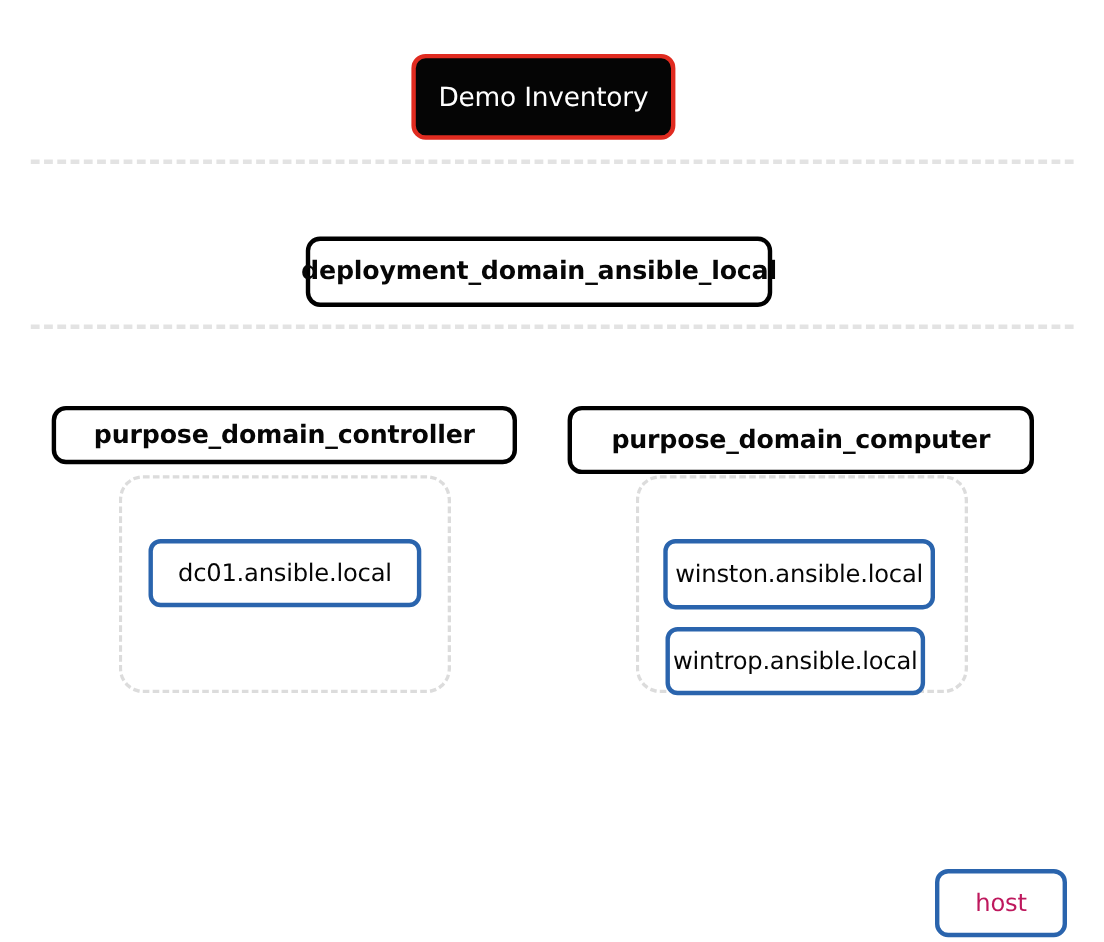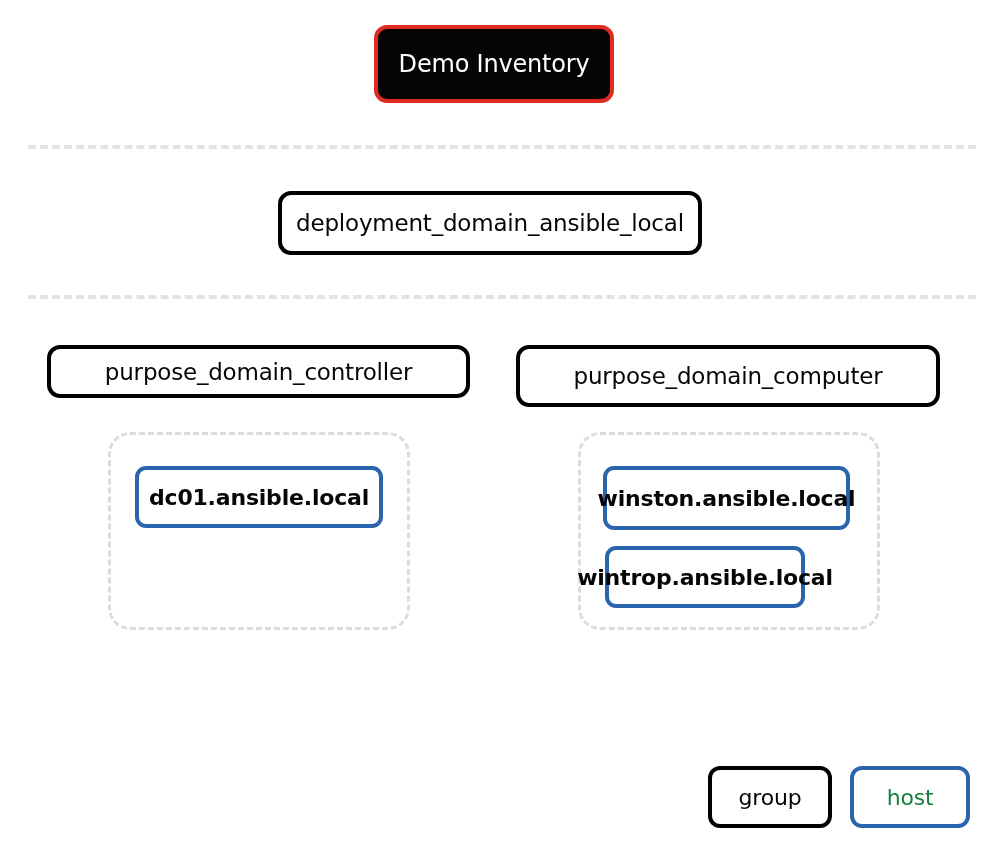--- a/index.html
+++ b/index.html
@@ -23,63 +23,64 @@
   .node {
     position: absolute;
     box-sizing: border-box;
     display: flex;
     align-items: center;
     justify-content: center;
     text-align: right;
     background: #ffffff;
     white-space: nowrap;
     letter-spacing: -0.2px;
+    margin-top: 24px;
   }
 
   
   .node.root {
     background: #050505;
     color: #ffffff;
     border: 4px solid #e02b20;
     border-radius: 13px;
     font-size: 24px;
     font-weight: 400;
   }
 
   
   .node.group {
     background: #ffffff;
     color: #060606;
     border: 4px solid #000000;
     border-radius: 13px;
     font-size: 23px;
-    font-weight: 400;
+    font-weight: 700;
   }
 
   
   .node.host {
     background: #ffffff;
     color: #060606;
     border: 4px solid #2a64ad;
     border-radius: 11px;
     font-size: 22px;
-    font-weight: 700;
+    font-weight: 400;
   }
 
   
   .node.legend-group {
     background: #ffffff;
     color: #060606;
     border: 4px solid #000000;
     border-radius: 12px;
     font-size: 22px;
   }
   .node.legend-host {
     background: #ffffff;
-    color: #15803d;
+    color: #be185d;
     border: 4px solid #2a64ad;
     border-radius: 12px;
     font-size: 22px;
   }
 
   
   .cluster {
     position: absolute;
     box-sizing: border-box;
     border: 3px dashed #dcdcdc;
@@ -127,25 +128,22 @@
   <div class="node group" style="left:516px; top:345px; width:424px; height:62px;">
     <span>purpose_domain_computer</span>
   </div>
 
   <div class="cluster" style="left:578px; top:432px; width:302px; height:198px;"></div>
 
   <div class="node host" style="left:603px; top:466px; width:247px; height:64px;">
     <span>winston.ansible.local</span>
   </div>
 
-  <div class="node host" style="left:605px; top:546px; width:200px; height:62px;">
+  <div class="node host" style="left:605px; top:546px; width:236px; height:62px;">
     <span>wintrop.ansible.local</span>
   </div>
 
-  <div class="node legend-group" style="left:708px; top:766px; width:124px; height:62px;">
-    <span>group</span>
-  </div>
 
   <div class="node legend-host" style="left:850px; top:766px; width:120px; height:62px;">
     <span>host</span>
   </div>
 
 </div>
 
 </body></html>

